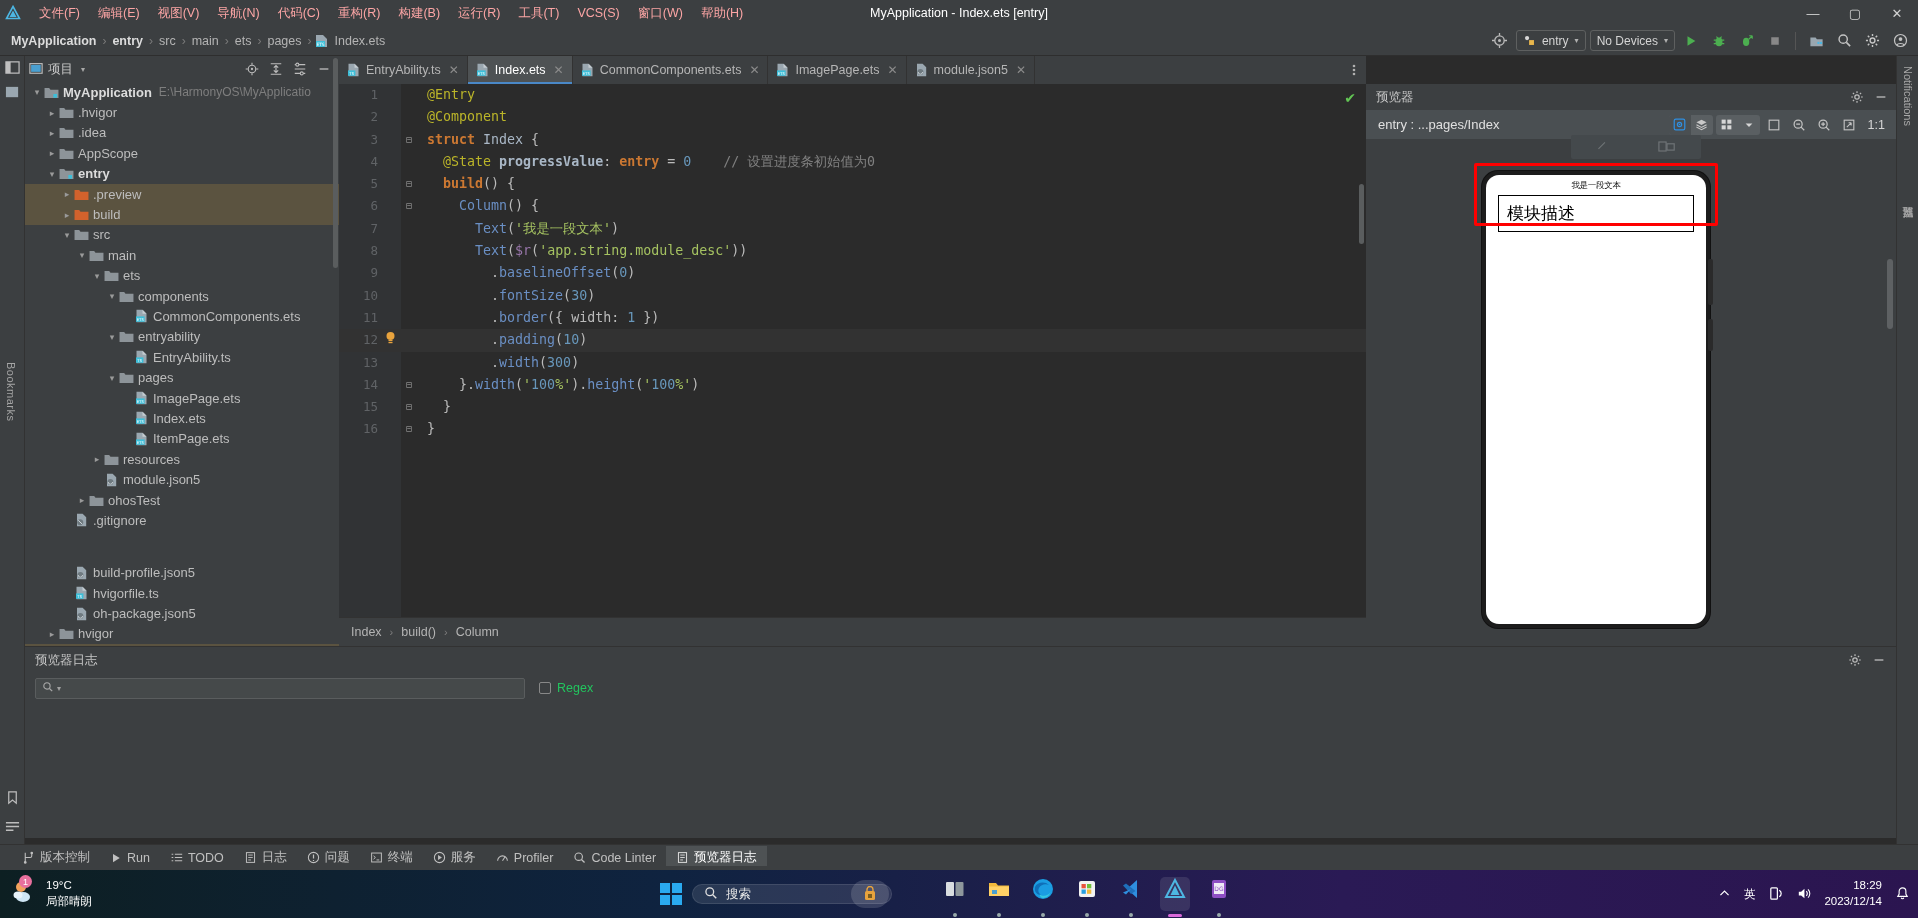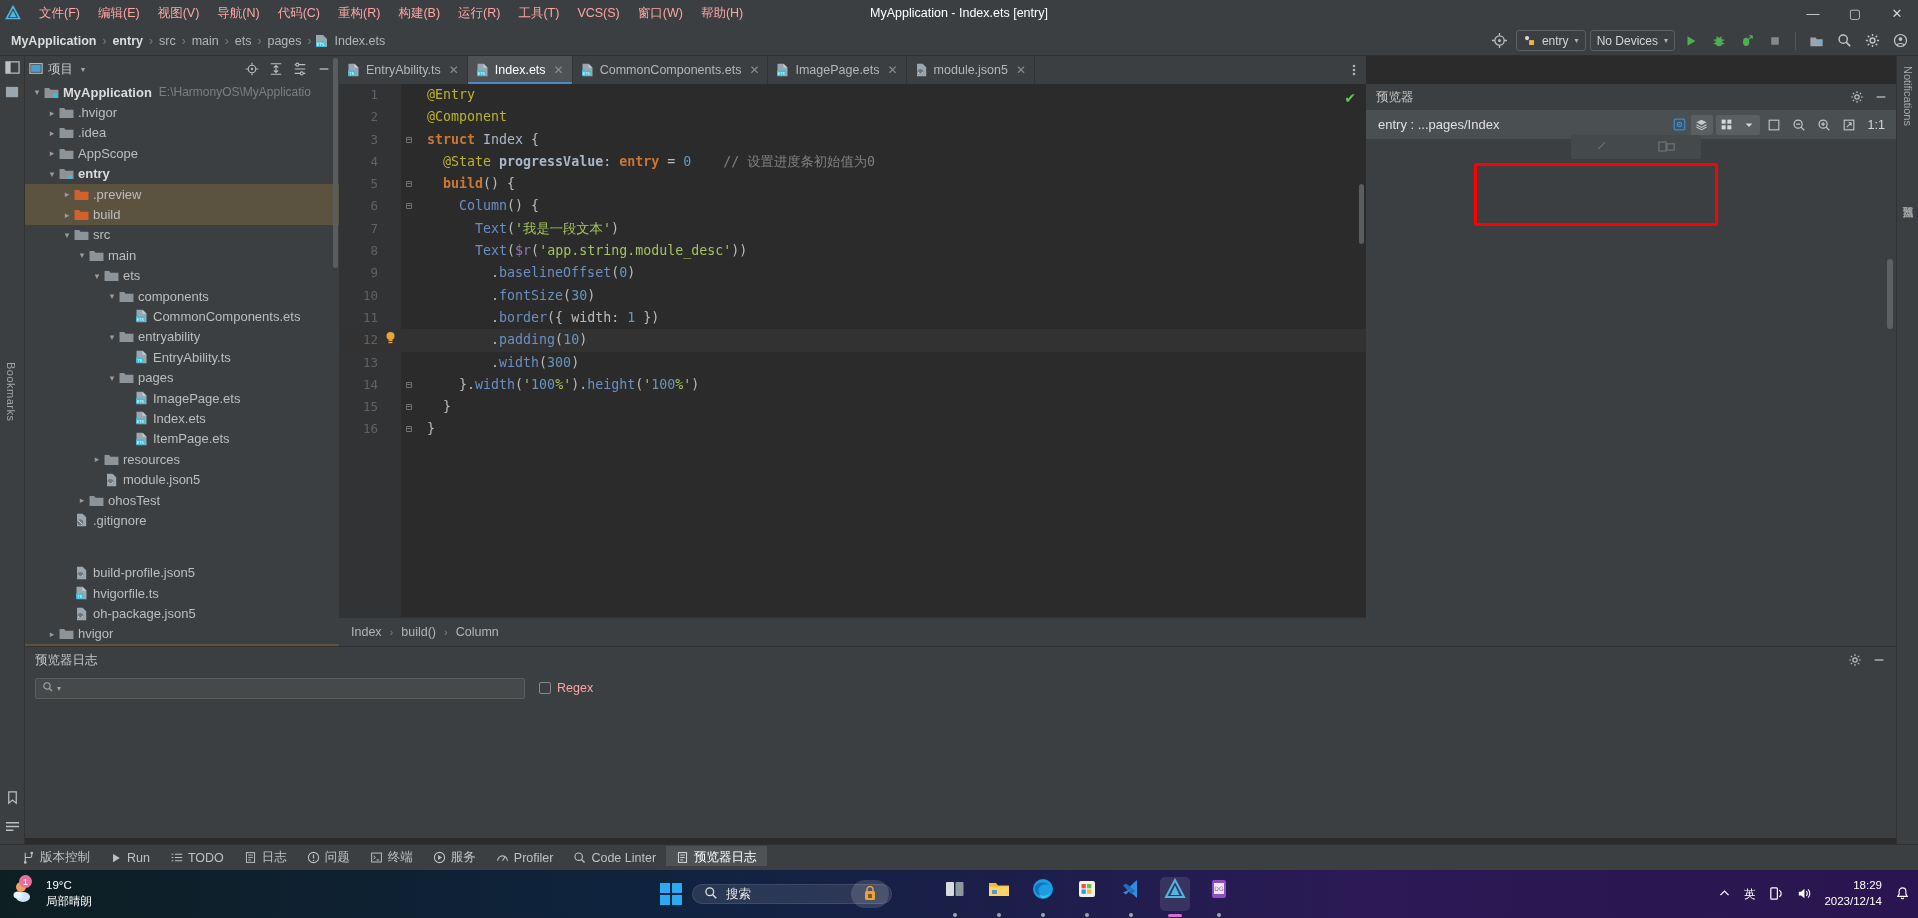--- a/index.html
+++ b/index.html
@@ -185,21 +185,21 @@
     border-top:1px solid #323232;
   }
   .log-header { height:26px; display:flex; align-items:center; padding-left:10px; font-size:12.5px; color:#c7c7c7;}
   .log-header .right { margin-left:auto; display:flex; gap:2px; padding-right:6px;}
   .log-toolbar { height:30px; display:flex; align-items:center; padding:0 10px; gap:14px; }
   .search-box {
     flex:0 0 490px; height:21px; background:#45494a; border:1px solid #5a5d5e; border-radius:2px;
     display:flex; align-items:center; padding:0 6px; color:#9a9a9a; font-size:12px; gap:3px;
   }
   .chk { width:12px; height:12px; border:1px solid #888; border-radius:2px; display:inline-block; vertical-align:-2px;}
-  .chk-label { font-size:12.5px; color:#fca5a5; display:flex; align-items:center; gap:6px;}
+  .chk-label { font-size:12.5px; color:#22c55e; display:flex; align-items:center; gap:6px;}
   .log-body { position:absolute; left:0; top:56px; right:0; bottom:0; background:#3c3f41;}
 
   
   .toolbar-bottom {
     position:absolute; left:0; bottom:48px; width:1918px; height:26px; background:#3c3f41;
     display:flex; align-items:center; padding-left:12px; gap:0px; border-top:1px solid #323232;margin-top:20px;
   }
   .bt { display:flex; align-items:center; gap:5px; padding:3px 10px; font-size:12.5px; color:#c0c0c0; white-space:nowrap;}
   .bt.active { background:#4e5254; color:#ffffff; }
   .statusbar {
@@ -910,20 +910,28 @@
             </svg>
         </span>
         <span>
           <svg width="18" height="13" viewBox="0 0 20 14">
               <rect x="1" y="2" width="8" height="10" fill="none" stroke="#6f7477" stroke-width="1.3"></rect>
               <rect x="10" y="4" width="8" height="7" fill="none" stroke="#6f7477" stroke-width="1.3"></rect>
             </svg>
         </span>
       </div>
 
+      <div class="phone">
+        <div class="phone-screen">
+          <div class="pv-smalltext">我是一段文本</div>
+          <div class="pv-box">模块描述</div>
+        </div>
+        <div class="phone-btn" style="top:88px;height:46px;"></div>
+        <div class="phone-btn" style="top:148px;height:32px;"></div>
+      </div>
       <div class="redbox"></div>
       <div class="prev-v-scroll"></div>
     </div>
   </div>
 
   <div class="rail-right">
     <div class="rr-col">
       <div class="rv">Notifications</div>
       <div class="rv" style="margin-top:60px;">预览器</div>
     </div>

